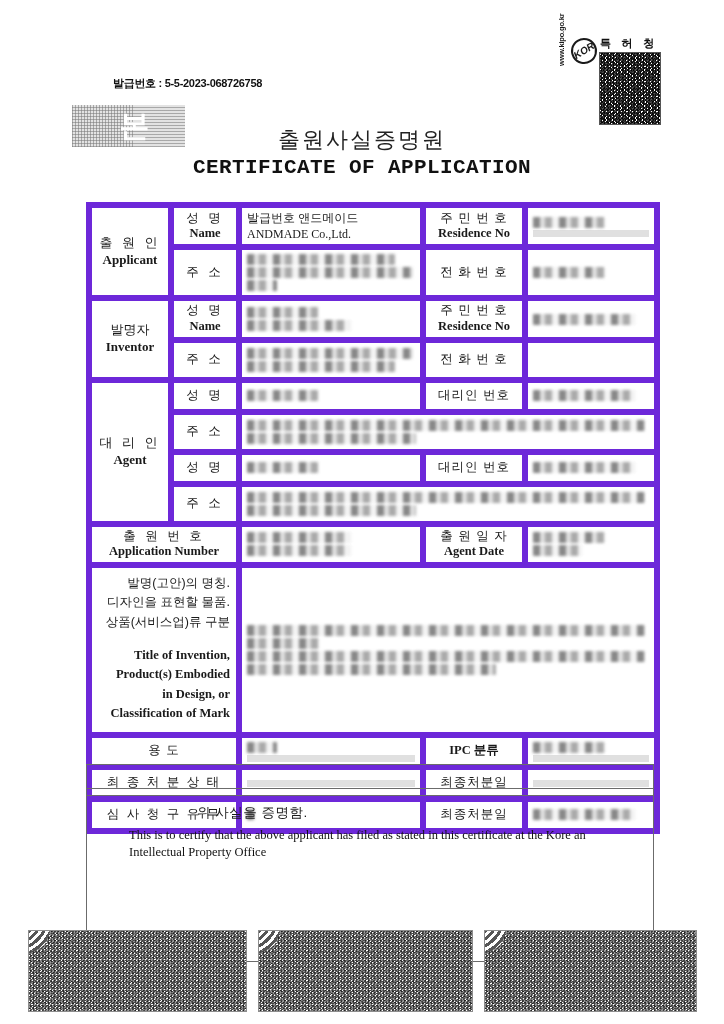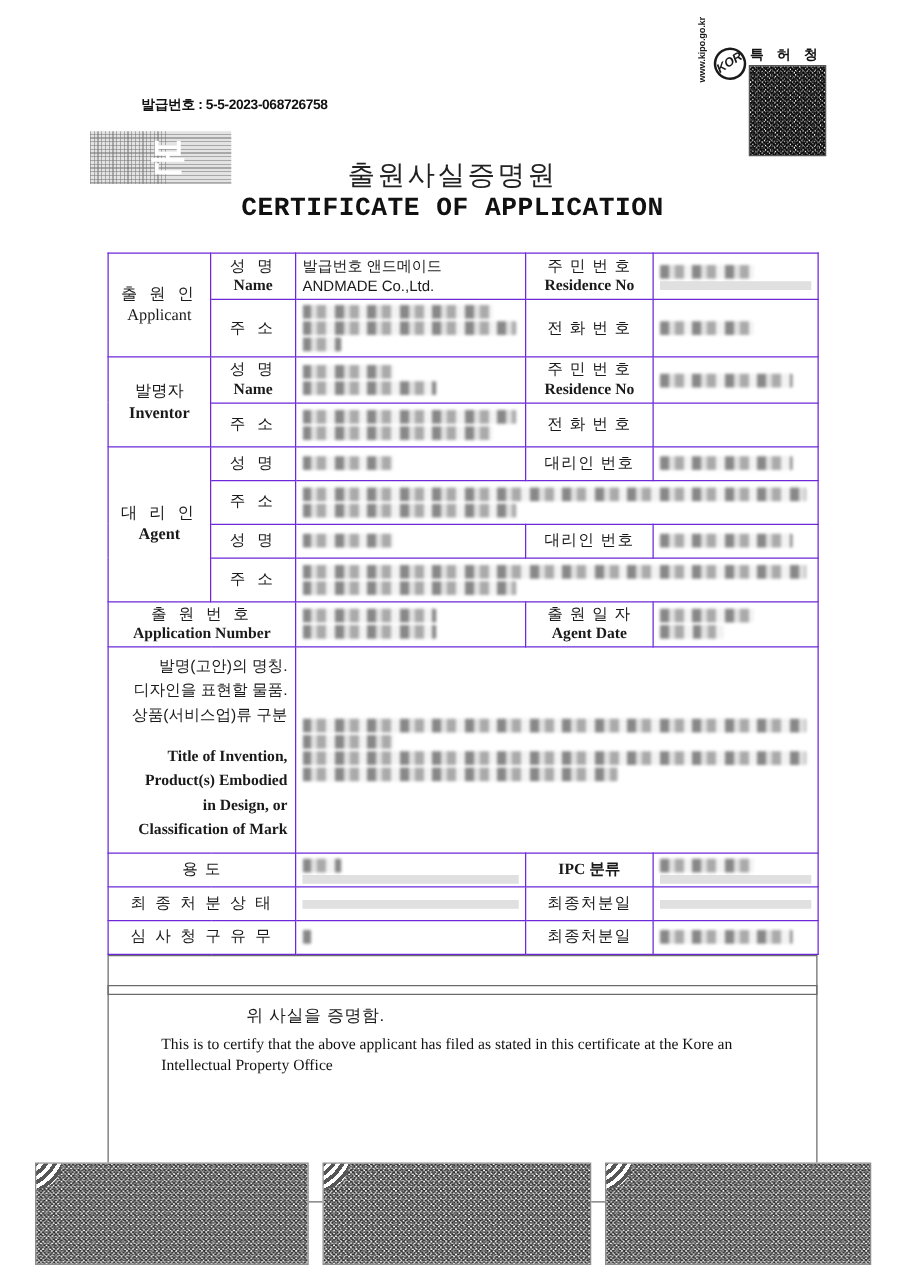--- a/index.html
+++ b/index.html
@@ -147,21 +147,21 @@
   
   #cert-table {
     position: absolute;
     left: 86px;
     top: 202px;
     width: 568px;
     border-collapse: collapse;
     table-layout: fixed;
   }
   #cert-table td {
-    border: 1px solid #6d28d9;
+    border: 6px solid #6d28d9;
     padding: 0;
     vertical-align: middle;
     height: 22px;
   }
   .lbl {
     text-align: center;
     font-size: 12.5px;
     color: #1a1a1a;
     line-height: 1.25;
     padding: 2px 2px !important;
@@ -181,21 +181,21 @@
     line-height: 1.3;
   }
   .val {
     padding: 2px 5px !important;
     font-size: 12px;
     line-height: 1.35;
     color: #1a1a1a;
     overflow: hidden;
   }
   .val .ko-line { display: block; }
-  .val .en-line { display: block; font-family: Liberation Sans, sans-serif; }
+  .val .en-line { display: block; font-family: Liberation Serif, serif; }
 
   
   .redact {
     display: block;
     height: 11px;
     margin: 2px 0;
     border-radius: 1px;
     background:
       repeating-linear-gradient(90deg,
         rgba(90,90,90,.85) 0 7px,
@@ -327,21 +327,21 @@
       <col style="width:68px">
       <col style="width:184px">
     <col style="width:102px">
       <col style="width:132px">
   </colgroup>
   <tbody>
 
     <tr>
       <td class="grp" rowspan="2">
         <span class="ko" style="letter-spacing:3px">출 원 인</span>
-        <span style="font-family:'Liberation Serif',serif;font-weight:normal">Applicant</span>
+        <span style="font-family:'Liberation Serif',serif;font-weight:bold">Applicant</span>
       </td>
       <td class="lbl">
         <span class="ko">성    명</span>
         <span class="en">Name</span>
       </td>
       <td class="val">
         <span class="ko-line">발급번호 앤드메이드</span>
         <span class="en-line">ANDMADE Co.,Ltd.</span>
       </td>
       <td class="lbl">

